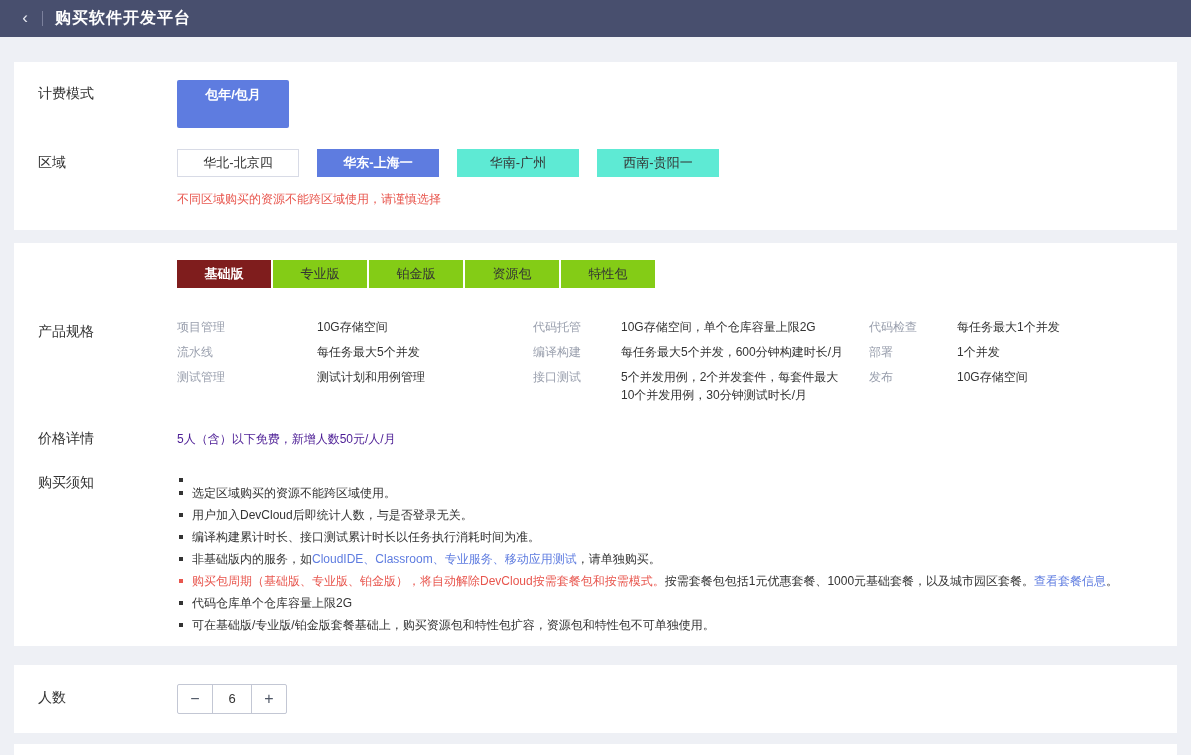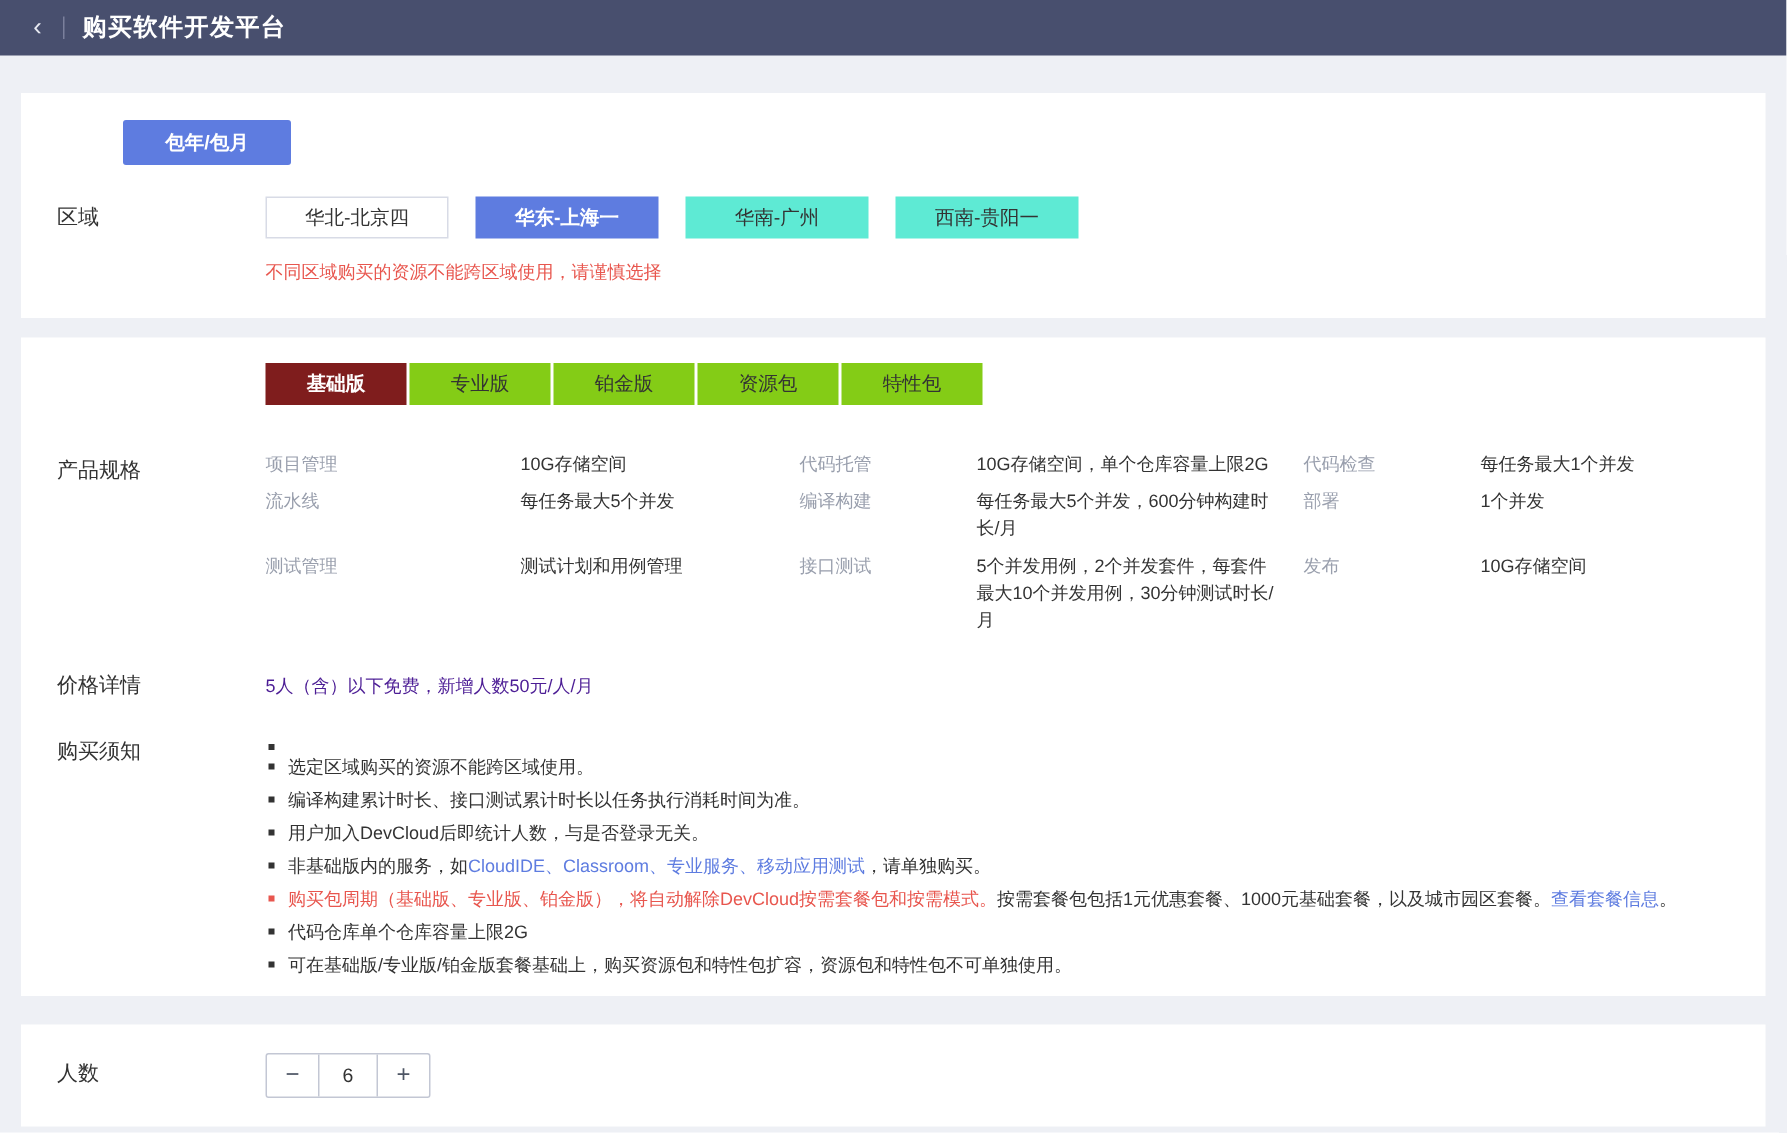--- a/index.html
+++ b/index.html
@@ -21,42 +21,42 @@
   .card2 { margin-top:13px; padding-top:17px; padding-bottom:10px; }
   .card3 { margin-top:19px; padding-top:19px; padding-bottom:19px; }
   .card4 { margin-top:11px; padding-top:20px; height:58px; }
 
   .field-row { display:flex; }
   .field-row + .field-row { margin-top:21px; }
   .field-label { flex:0 0 139px; font-size:14px; color:#333; padding-top:5px; }
 
   
   .btn-primary {
-    display:inline-block; width:112px; height:30px; line-height:30px; text-align:center;
-    background:#5e7ce0; color:#fff; font-size:13px; font-weight:600; border-radius:2px; cursor:pointer;margin-left:44px;
+    display:inline-block; width:112px; height:48px; line-height:30px; text-align:center;
+    background:#5e7ce0; color:#fff; font-size:13px; font-weight:600; border-radius:2px; cursor:pointer;
   }
   .opt-row { display:flex; gap:18px; }
   .opt {
     height:28px; line-height:28px; text-align:center; font-size:13px; color:#333; cursor:pointer;
   }
   .region-opt { width:122px; }
   .opt.plain { background:#fff; border:1px solid #d8dbe6; line-height:26px; }
   .opt.muted { background:#5eead4; }
   .opt.selected { background:#5e7ce0; color:#fff; font-weight:600; }
   .warning-text { color:#e8564e; font-size:12px; margin-top:14px; }
 
   
   .tabs-row { display:flex; gap:2px; margin-left:139px; }
   .tab { width:94px; height:28px; line-height:28px; text-align:center; background:#84cc16; font-size:13px; cursor:pointer; }
   .tab.selected { background:#7f1d1d; color:#fff; font-weight:600; }
 
   
   .specs-row { margin-top:30px; }
   .specs-grid { display:grid; grid-template-columns:356px 336px auto; row-gap:7px; font-size:12px; flex:1; }
-  .spec-item { display:flex; line-height:18px;gap:30px; }
+  .spec-item { display:flex; line-height:18px; }
   .spec-name { color:#999fad; flex:0 0 88px; }
   .spec-item:nth-child(3n+1) .spec-name { flex-basis:140px; }
   .spec-value { color:#333; padding-right:18px; }
 
   .price-row { margin-top:33px; }
   .price-value { color:#4c1d95; font-size:12px; padding-top:6px; }
 
   
   .notes-row { margin-top:26px; }
   .note { display:flex; font-size:12px; line-height:22px; }
@@ -76,20 +76,21 @@
 <body>
 
 <div class="topbar">
   <span class="back-btn">‹</span>
   <span class="topbar-divider"></span>
   <span class="page-title">购买软件开发平台</span>
 </div>
 
 <div class="card card1">
   <div class="field-row">
+    <div class="field-label">计费模式</div>
     <div>
       <span class="btn-primary">包年/包月</span>
     </div>
   </div>
   <div class="field-row">
     <div class="field-label">区域</div>
     <div>
       <div class="opt-row">
         <span class="opt region-opt plain">华北-北京四</span>
         <span class="opt region-opt selected">华东-上海一</span>
@@ -163,25 +164,25 @@
     <div>
       <div class="note">
         <span class="bullet"></span>
       </div>
       <div class="note">
         <span class="bullet"></span>
         <span>选定区域购买的资源不能跨区域使用。</span>
       </div>
       <div class="note">
         <span class="bullet"></span>
+        <span>用户加入DevCloud后即统计人数，与是否登录无关。</span>
+      </div>
+      <div class="note">
+        <span class="bullet"></span>
         <span>编译构建累计时长、接口测试累计时长以任务执行消耗时间为准。</span>
-      </div>
-      <div class="note">
-        <span class="bullet"></span>
-        <span>用户加入DevCloud后即统计人数，与是否登录无关。</span>
       </div>
       <div class="note">
         <span class="bullet"></span>
         <span>
           <span>非基础版内的服务，如</span><span class="t-link">CloudIDE、Classroom、专业服务、移动应用测试</span><span>，请单独购买。</span>
         </span>
       </div>
       <div class="note note-red">
         <span class="bullet"></span>
         <span>

